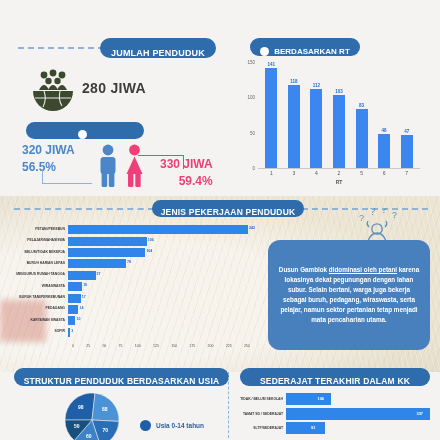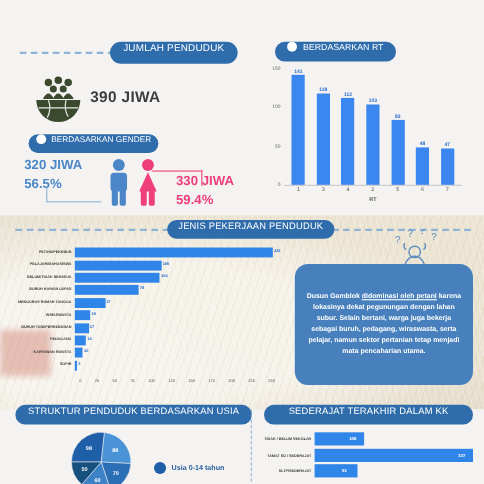--- a/index.html
+++ b/index.html
@@ -37,22 +37,22 @@
   }
   .banner-fold-l, .banner-fold-r {
     position: absolute; top: 26px; width: 14px; height: 9px; background: #224d80;
   }
   .banner-fold-l { left: 64px; clip-path: polygon(0 0, 100% 0, 100% 100%); }
   .banner-fold-r { right: 64px; clip-path: polygon(0 0, 100% 0, 0 100%); }
 
   
   .pill {
     background: #2e6cab; border-radius: 20px; color: #fff;
-    display: inline-flex; align-items: flex-start; justify-content: center;
-    font-weight: normal; white-space: nowrap;
+    display: inline-flex; align-items: flex-end; justify-content: center;
+    font-weight: bold; white-space: nowrap;
   }
   .pill .dot {
     width: 9px; height: 9px; border-radius: 50%; background: #fff;
     margin-right: 5px; flex: none;
   }
 
   
   .s1-pill {
     position: absolute; left: 100px; top: 38px;
     width: 116px; height: 20px; font-size: 9px; letter-spacing: .2px;
@@ -73,21 +73,21 @@
   .s2-pill {
     position: absolute; left: 26px; top: 122px;
     width: 118px; height: 17px; font-size: 7.5px; padding: 0 6px;
   }
   .gender-left {
     position: absolute; left: 22px; top: 142px;
     color: #4a86c8; font-size: 12px; font-weight: bold; line-height: 1.45;
   }
   .gender-right {
     position: absolute; left: 160px; top: 156px;
-    color: #ef3f7a; font-size: 12px; font-weight: bold; line-height: 1.45;
+    color: #ef3f7a; font-size: 12px; font-weight: bold; line-height: 1.45; text-align: right;
   }
   .fig-male, .fig-female { position: absolute; top: 144px; }
   .fig-male { left: 97px; }
   .fig-female { left: 123px; }
   .leader-l {
     position: absolute; left: 42px; top: 170px; width: 50px; height: 14px;
     border-left: 1.5px solid #8fb3d6; border-bottom: 1.5px solid #8fb3d6;
   }
   .leader-r {
     position: absolute; left: 138px; top: 155px; width: 46px; height: 14px;
@@ -249,25 +249,24 @@
     <circle cx="23" cy="5" r="3.4" fill="#3b4a2e"></circle>
     <circle cx="32" cy="7" r="3.4" fill="#3b4a2e"></circle>
     <circle cx="18.5" cy="13" r="3.2" fill="#3b4a2e"></circle>
     <circle cx="27.5" cy="13" r="3.2" fill="#3b4a2e"></circle>
     <path d="M9 22 q5-10 10 0z" fill="#3b4a2e"></path>
     <path d="M18 22 q5-10 10 0z" fill="#3b4a2e"></path>
     <path d="M27 22 q5-10 10 0z" fill="#3b4a2e"></path>
     <path d="M3 23 a20 20 0 0 0 40 0z" fill="#3b4a2e"></path>
     <path d="M14 23 q3 8 -1 16 M30 23 q-2 9 2 15 M5 30 h36" stroke="#e9e8e4" stroke-width="1.1" fill="none"></path>
   </svg>
-  <div class="pop-label">390 JIWA</div>
+  <div class="pop-label">280 JIWA</div>
 
   <div class="pill s2-pill">
     <span class="dot"></span>
-    <span>BERDASARKAN GENDER</span>
   </div>
   <div class="gender-left">
     <div>320 JIWA</div>
     <div>56.5%</div>
   </div>
   <div class="gender-right">
     <div>330 JIWA</div>
     <div>59.4%</div>
   </div>
   <div class="leader-l"></div>

